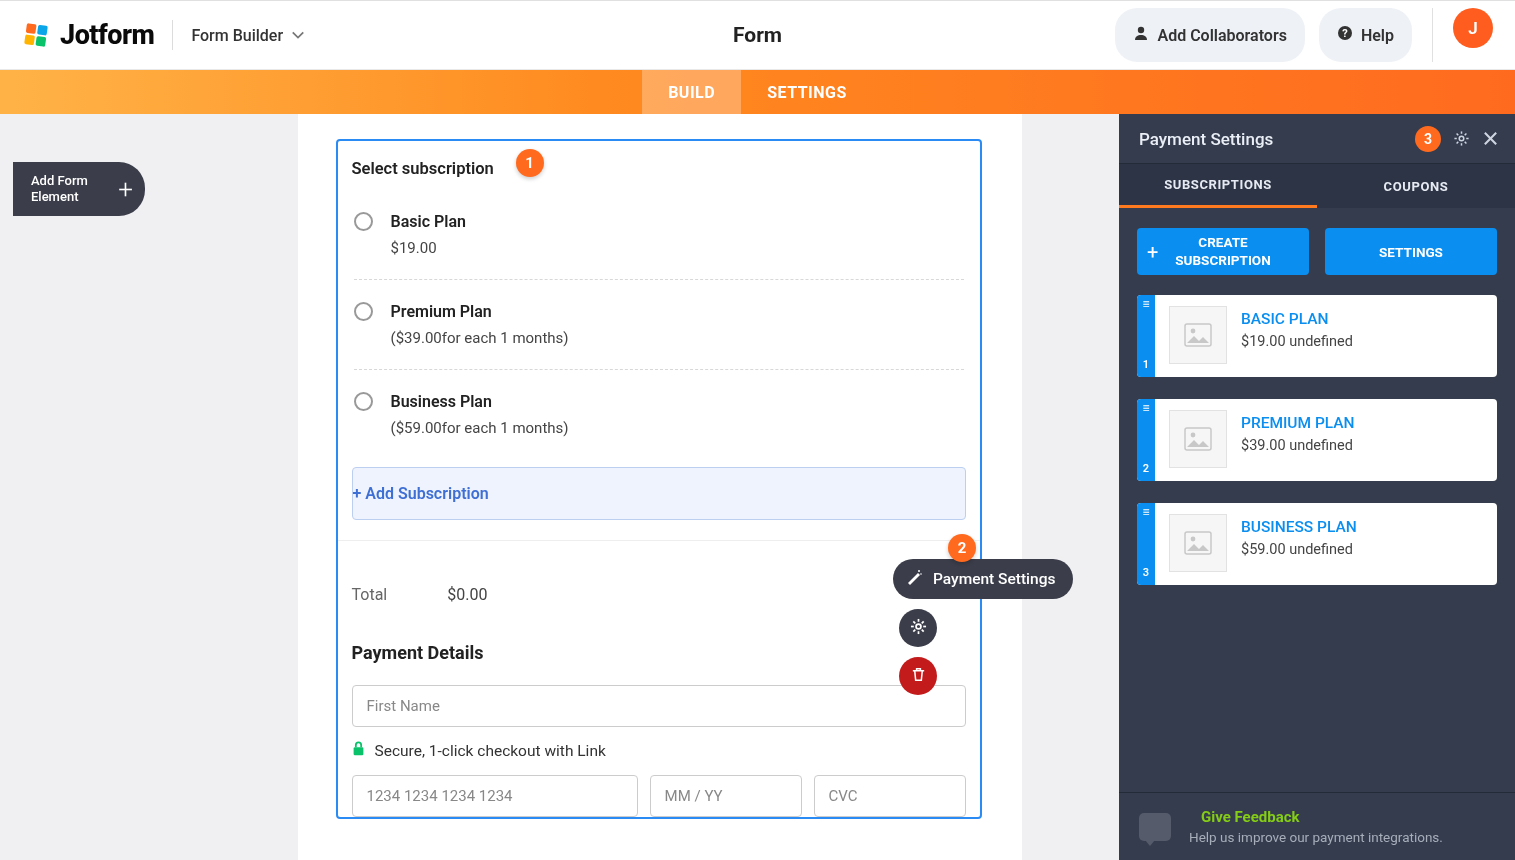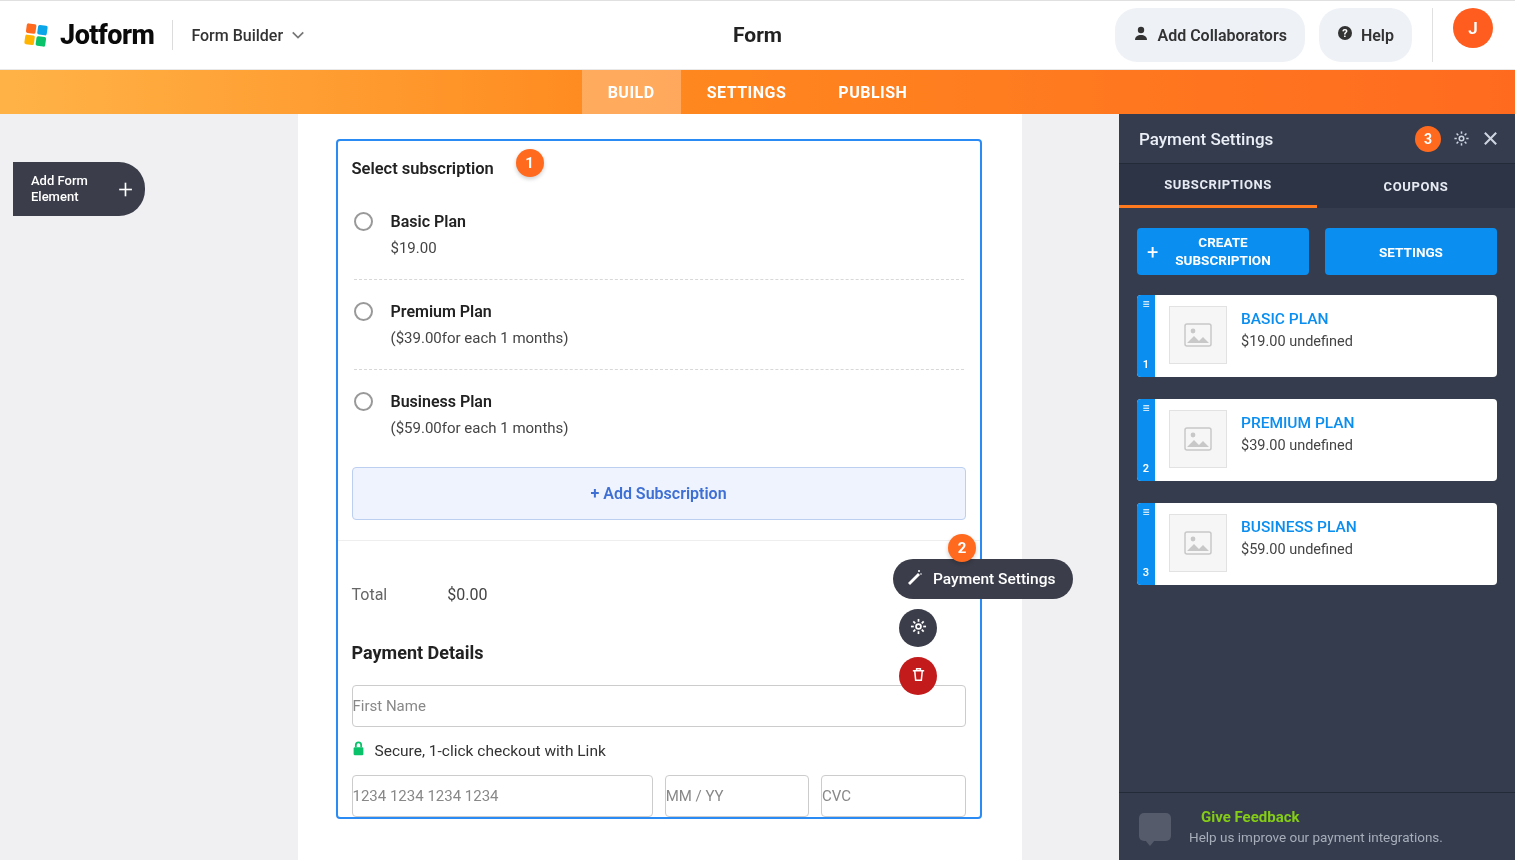--- a/index.html
+++ b/index.html
@@ -43,29 +43,29 @@
   .b1 { top: 8px; left: 178px; }
   
   .plan-list { padding: 0 16px 0 16px; }
   .plan { display: flex; align-items: flex-start; padding: 10px 0 22px 0; border-bottom: 1px dashed #d8d8d8; }
   .plan:last-of-type { border-bottom: none; }
   .plan + .plan { padding-top: 22px; }
   .radio { width: 19px; height: 19px; border: 2px solid #999; border-radius: 50%; margin-right: 18px; cursor: pointer; flex-shrink: 0; }
   .plan-name { font-size: 16px; font-weight: 600; color: #222; }
   .plan-price { font-size: 15px; color: #444; margin-top: 8px; }
   
-  .add-sub-btn { margin: 8px 14px 0 14px; border: 1px solid #bccff0; background: #eef3fd; color: #3e6fd4; font-size: 16px; font-weight: 600; text-align: center; padding: 16px 0; border-radius: 4px; cursor: pointer; }
+  .add-sub-btn { margin: 8px 14px 0 14px; border: 1px solid #bccff0; background: #eef3fd; color: #3e6fd4; font-size: 16px; font-weight: 600; text-align: left; padding: 16px 0; border-radius: 4px; cursor: pointer; }
   
   .total-row { display: flex; justify-content: flex-start; padding: 44px 14px 24px 14px; gap: 60px; color: #666; font-size: 16px; border-top: 1px solid #eee; margin-top: 20px; }
   .total-row .amt { color: #444; }
   
   .pay-details { padding: 14px 0 0 14px; }
   .pay-details h3 { font-size: 18px; font-weight: 700; color: #222; margin-bottom: 22px; }
   .input-row { display: flex; gap: 12px; margin-bottom: 14px; padding-right:14px;}
-  .txt-input { flex: 1; border: 1px solid #ccc; border-radius: 4px; padding: 11px 0; font-size: 15px; color: #888; background: #fff; }
+  .txt-input { flex: 1; border: 1px solid #ccc; border-radius: 4px; padding: 11px 14px; font-size: 15px; color: #888; background: #fff; }
   .secure-line { display: flex; align-items: center; gap: 10px; font-size: 15.5px; color: #333; margin-bottom: 14px; }
   .lock-ic svg { width: 13px; height: 16px; }
   .card-row { display: flex; gap: 12px; padding-right:14px; }
   .card-row .txt-input:first-child { flex: 2.1; }
   .card-row .txt-input { flex: 1; }
 
   
   .float-col { position: absolute; left: calc(50% + 362px - 230px + 765px); left: 893px; top: 445px; display: flex; flex-direction: column; gap: 10px; align-items: flex-start; }
   .float-pill { background: #3b3e4a; color: #fff; border-radius: 22px; padding: 9px 18px 9px 12px; display: flex; align-items: center; gap: 10px; font-size: 15.5px; font-weight: 500; cursor: pointer; position: relative; }
   .float-pill svg { width: 18px; height: 18px; fill: #fff; }
@@ -156,21 +156,20 @@
       <span>Help</span>
     </div>
     <div class="vdiv2"></div>
     <div class="avatar">J</div>
   </div>
 </div>
 
 <div class="tab-strip">
   <div class="tab active">BUILD</div>
   <div class="tab">SETTINGS</div>
-  <div class="tab">PUBLISH</div>
 </div>
 
 <div class="body-wrap">
 
   <div class="add-el">
     <span>Add Form Element</span>
     <span class="plus-circ">+</span>
   </div>
 
   <div class="canvas-zone">

